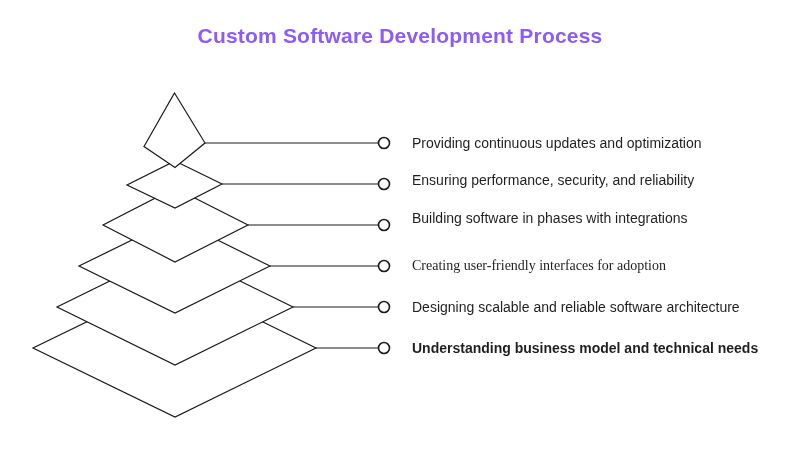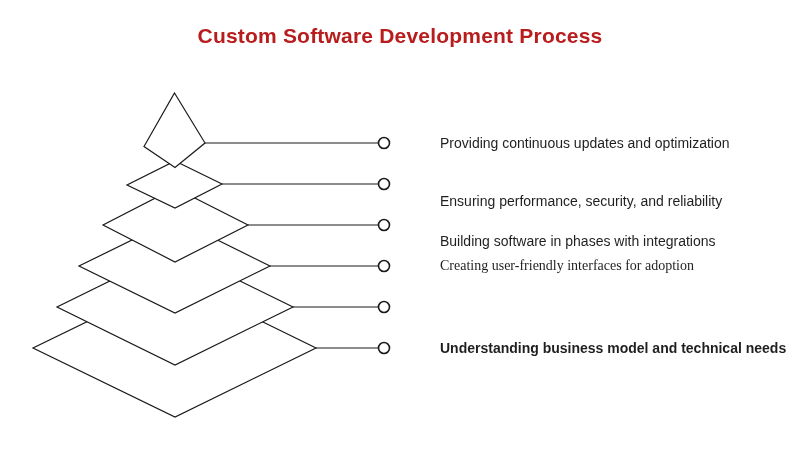--- a/index.html
+++ b/index.html
@@ -16,21 +16,21 @@
     overflow: hidden;
   }
   .diagram-title {
     position: absolute;
     top: 24px;
     left: 0;
     width: 100%;
     text-align: center;
     font-size: 21px;
     font-weight: 700;
-    color: #b91c1c;
+    color: #8b5cf6;
     letter-spacing: 0.2px;
   }
   .pyramid-svg {
     position: absolute;
     top: 0;
     left: 0;
   }
   .pyramid-svg polygon {
     fill: #ffffff;
     stroke: #1a1a1a;
@@ -47,25 +47,24 @@
     stroke-width: 1.6;
   }
   .level-label {
     position: absolute;
     left: 412px;
     height: 20px;
     line-height: 20px;
     font-size: 14px;
     color: #1f1f1f;
     white-space: nowrap;
-    margin-left: 28px;
   }
   .label-1 { top: 133px; }
-  .label-2 { top: 191px; }
-  .label-3 { top: 231px; }
+  .label-2 { top: 170px; }
+  .label-3 { top: 208px; }
   .label-4 { top: 256px; font-family: Liberation Serif, serif; }
   .label-5 { top: 297px; }
   .label-6 { top: 338px; font-weight: bold; }
 </style>
 </head>
 <body>
 
 <div class="canvas">
 
   <div class="diagram-title">Custom Software Development Process</div>
@@ -91,15 +90,16 @@
     <circle cx="384" cy="225" r="5.5"></circle>
     <circle cx="384" cy="266" r="5.5"></circle>
     <circle cx="384" cy="307" r="5.5"></circle>
     <circle cx="384" cy="348" r="5.5"></circle>
   </svg>
 
   <div class="level-label label-1">Providing continuous updates and optimization</div>
   <div class="level-label label-2">Ensuring performance, security, and reliability</div>
   <div class="level-label label-3">Building software in phases with integrations</div>
   <div class="level-label label-4">Creating user-friendly interfaces for adoption</div>
+  <div class="level-label label-5">Designing scalable and reliable software architecture</div>
   <div class="level-label label-6">Understanding business model and technical needs</div>
 
 </div>
 
 </body></html>

